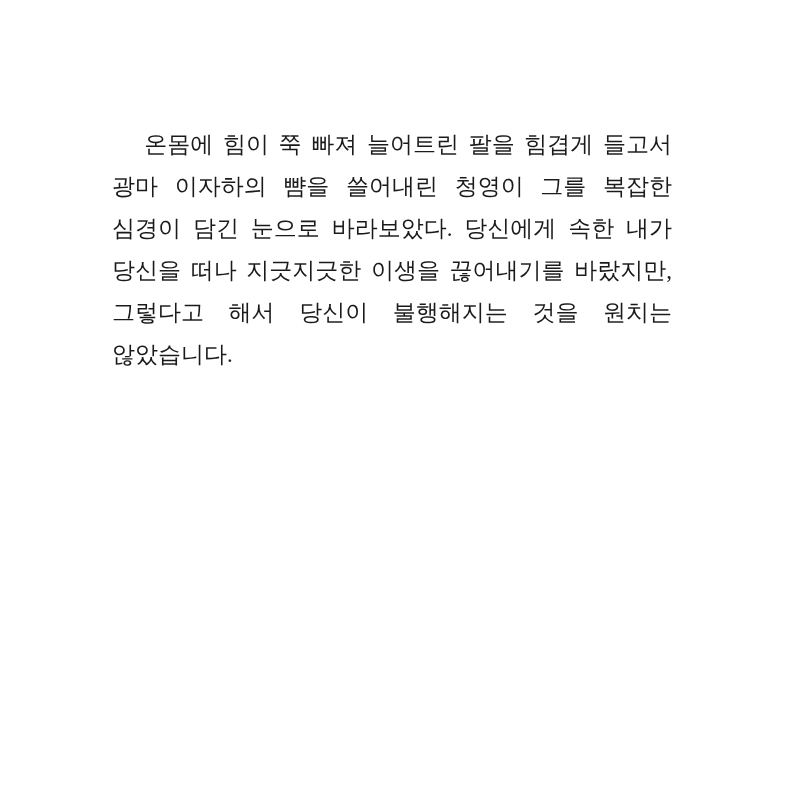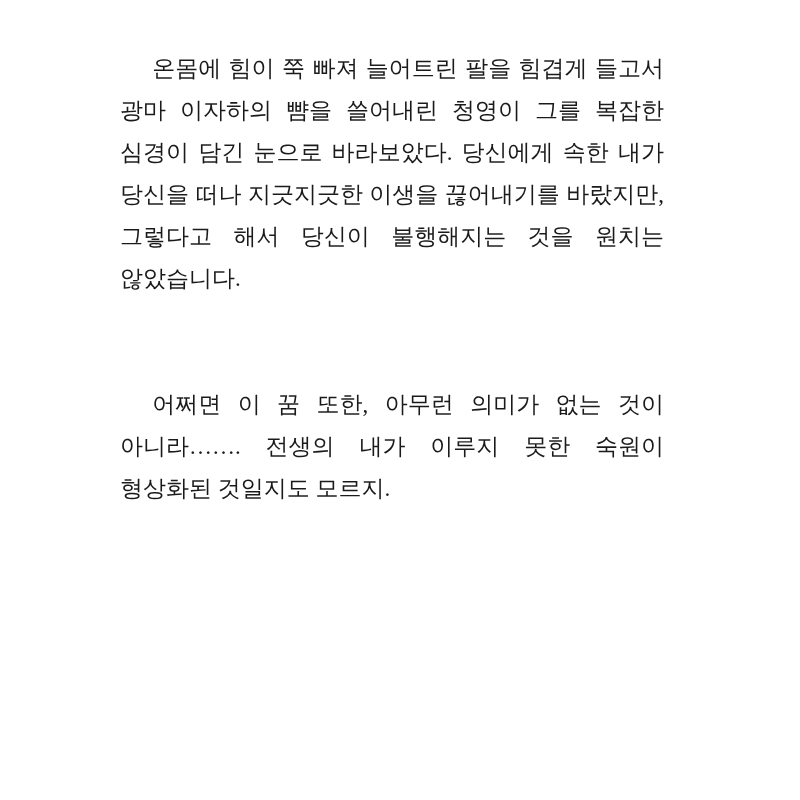--- a/index.html
+++ b/index.html
@@ -14,35 +14,34 @@
     overflow: hidden;
   }
   .page {
     box-sizing: border-box;
     width: 800px;
     height: 800px;
     padding: 40px 128px 40px 112px;
     background: #ffffff;
   }
   .para {
-    margin: 8px;
+    margin: 0;
     color: #1a1a1a;
     font-size: 23px;
     line-height: 42px;
     text-align: justify;
     text-justify: inter-character;
     text-indent: 1.4em;
     word-break: keep-all;
   }
   .para + .para {
     margin-top: 78px;
   }
   .para:last-child {
     margin-top: 84px;
   }
 </style>
 </head>
 <body>
 
 <div class="page">
   <p class="para">온몸에 힘이 쭉 빠져 늘어트린 팔을 힘겹게 들고서 광마 이자하의 뺨을 쓸어내린 청영이 그를 복잡한 심경이 담긴 눈으로 바라보았다. 당신에게 속한 내가 당신을 떠나 지긋지긋한 이생을 끊어내기를 바랐지만, 그렇다고 해서 당신이 불행해지는 것을 원치는 않았습니다.</p>
-  <p class="para">어쩌면 이 꿈 또한, 아무런 의미가 없는 것이 아니라……. 전생의 내가 이루지 못한 숙원이 형상화된 것일지도 모르지.</p>
 </div>
 
 </body></html>

